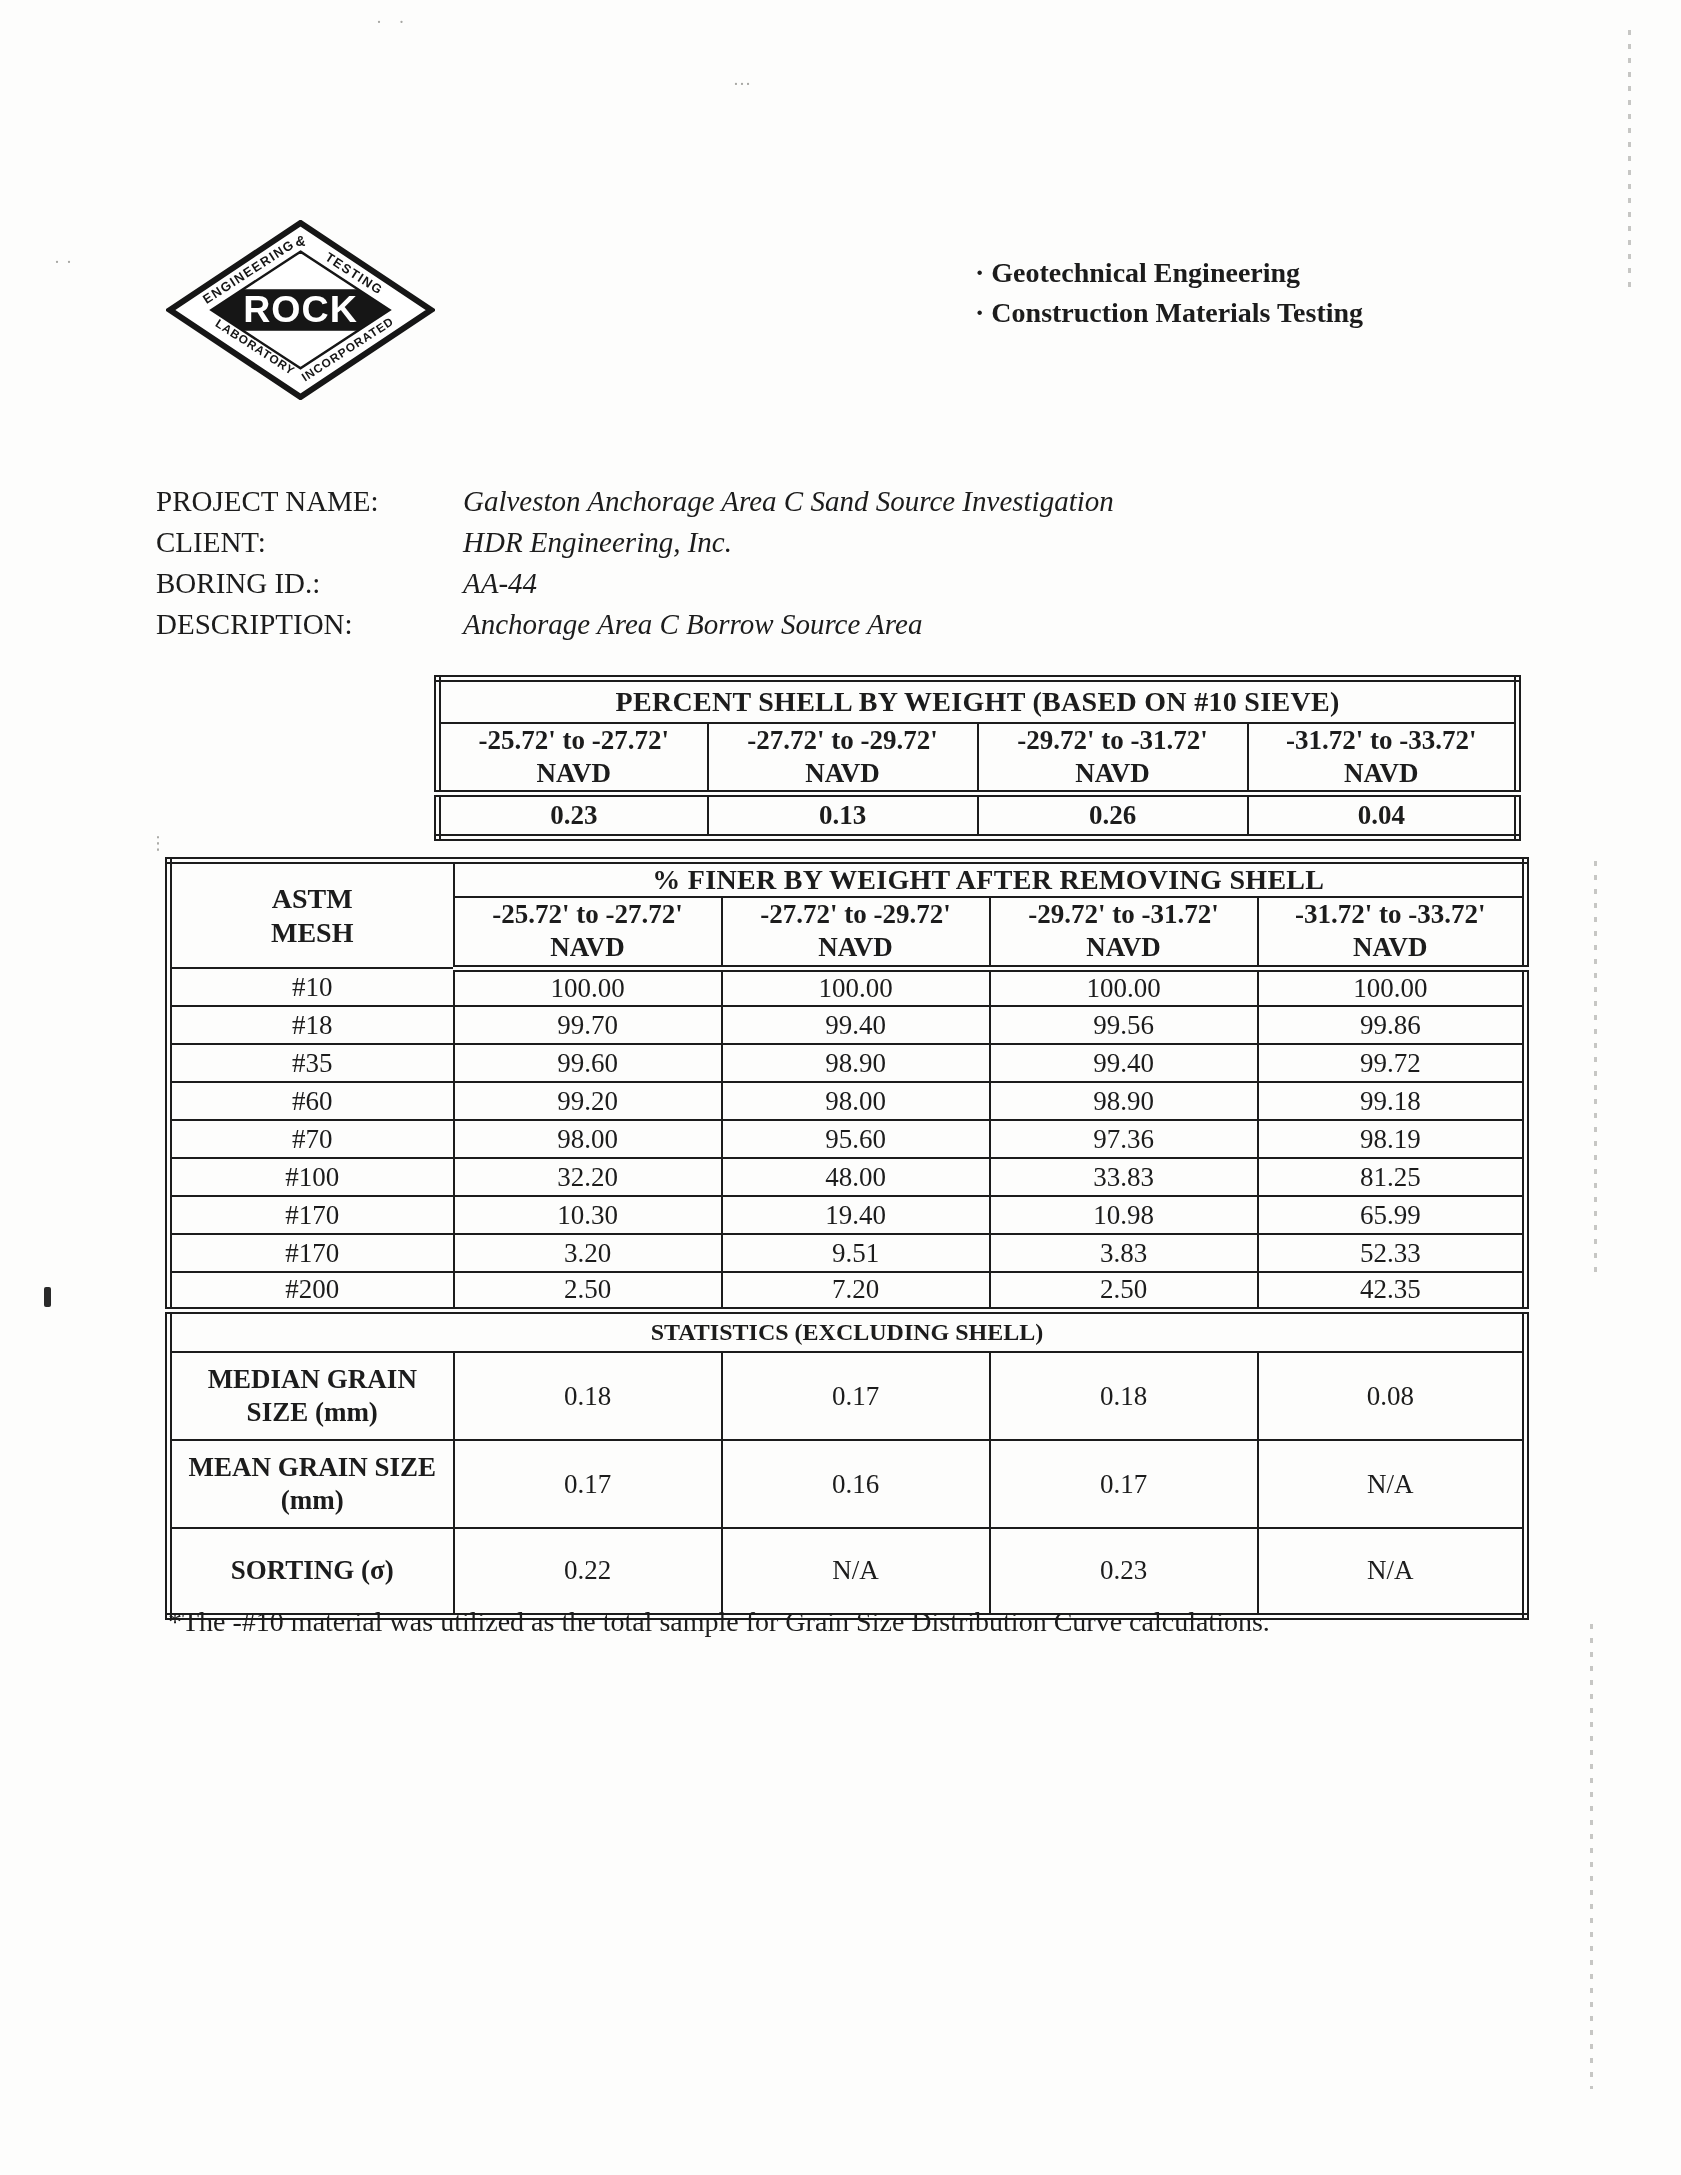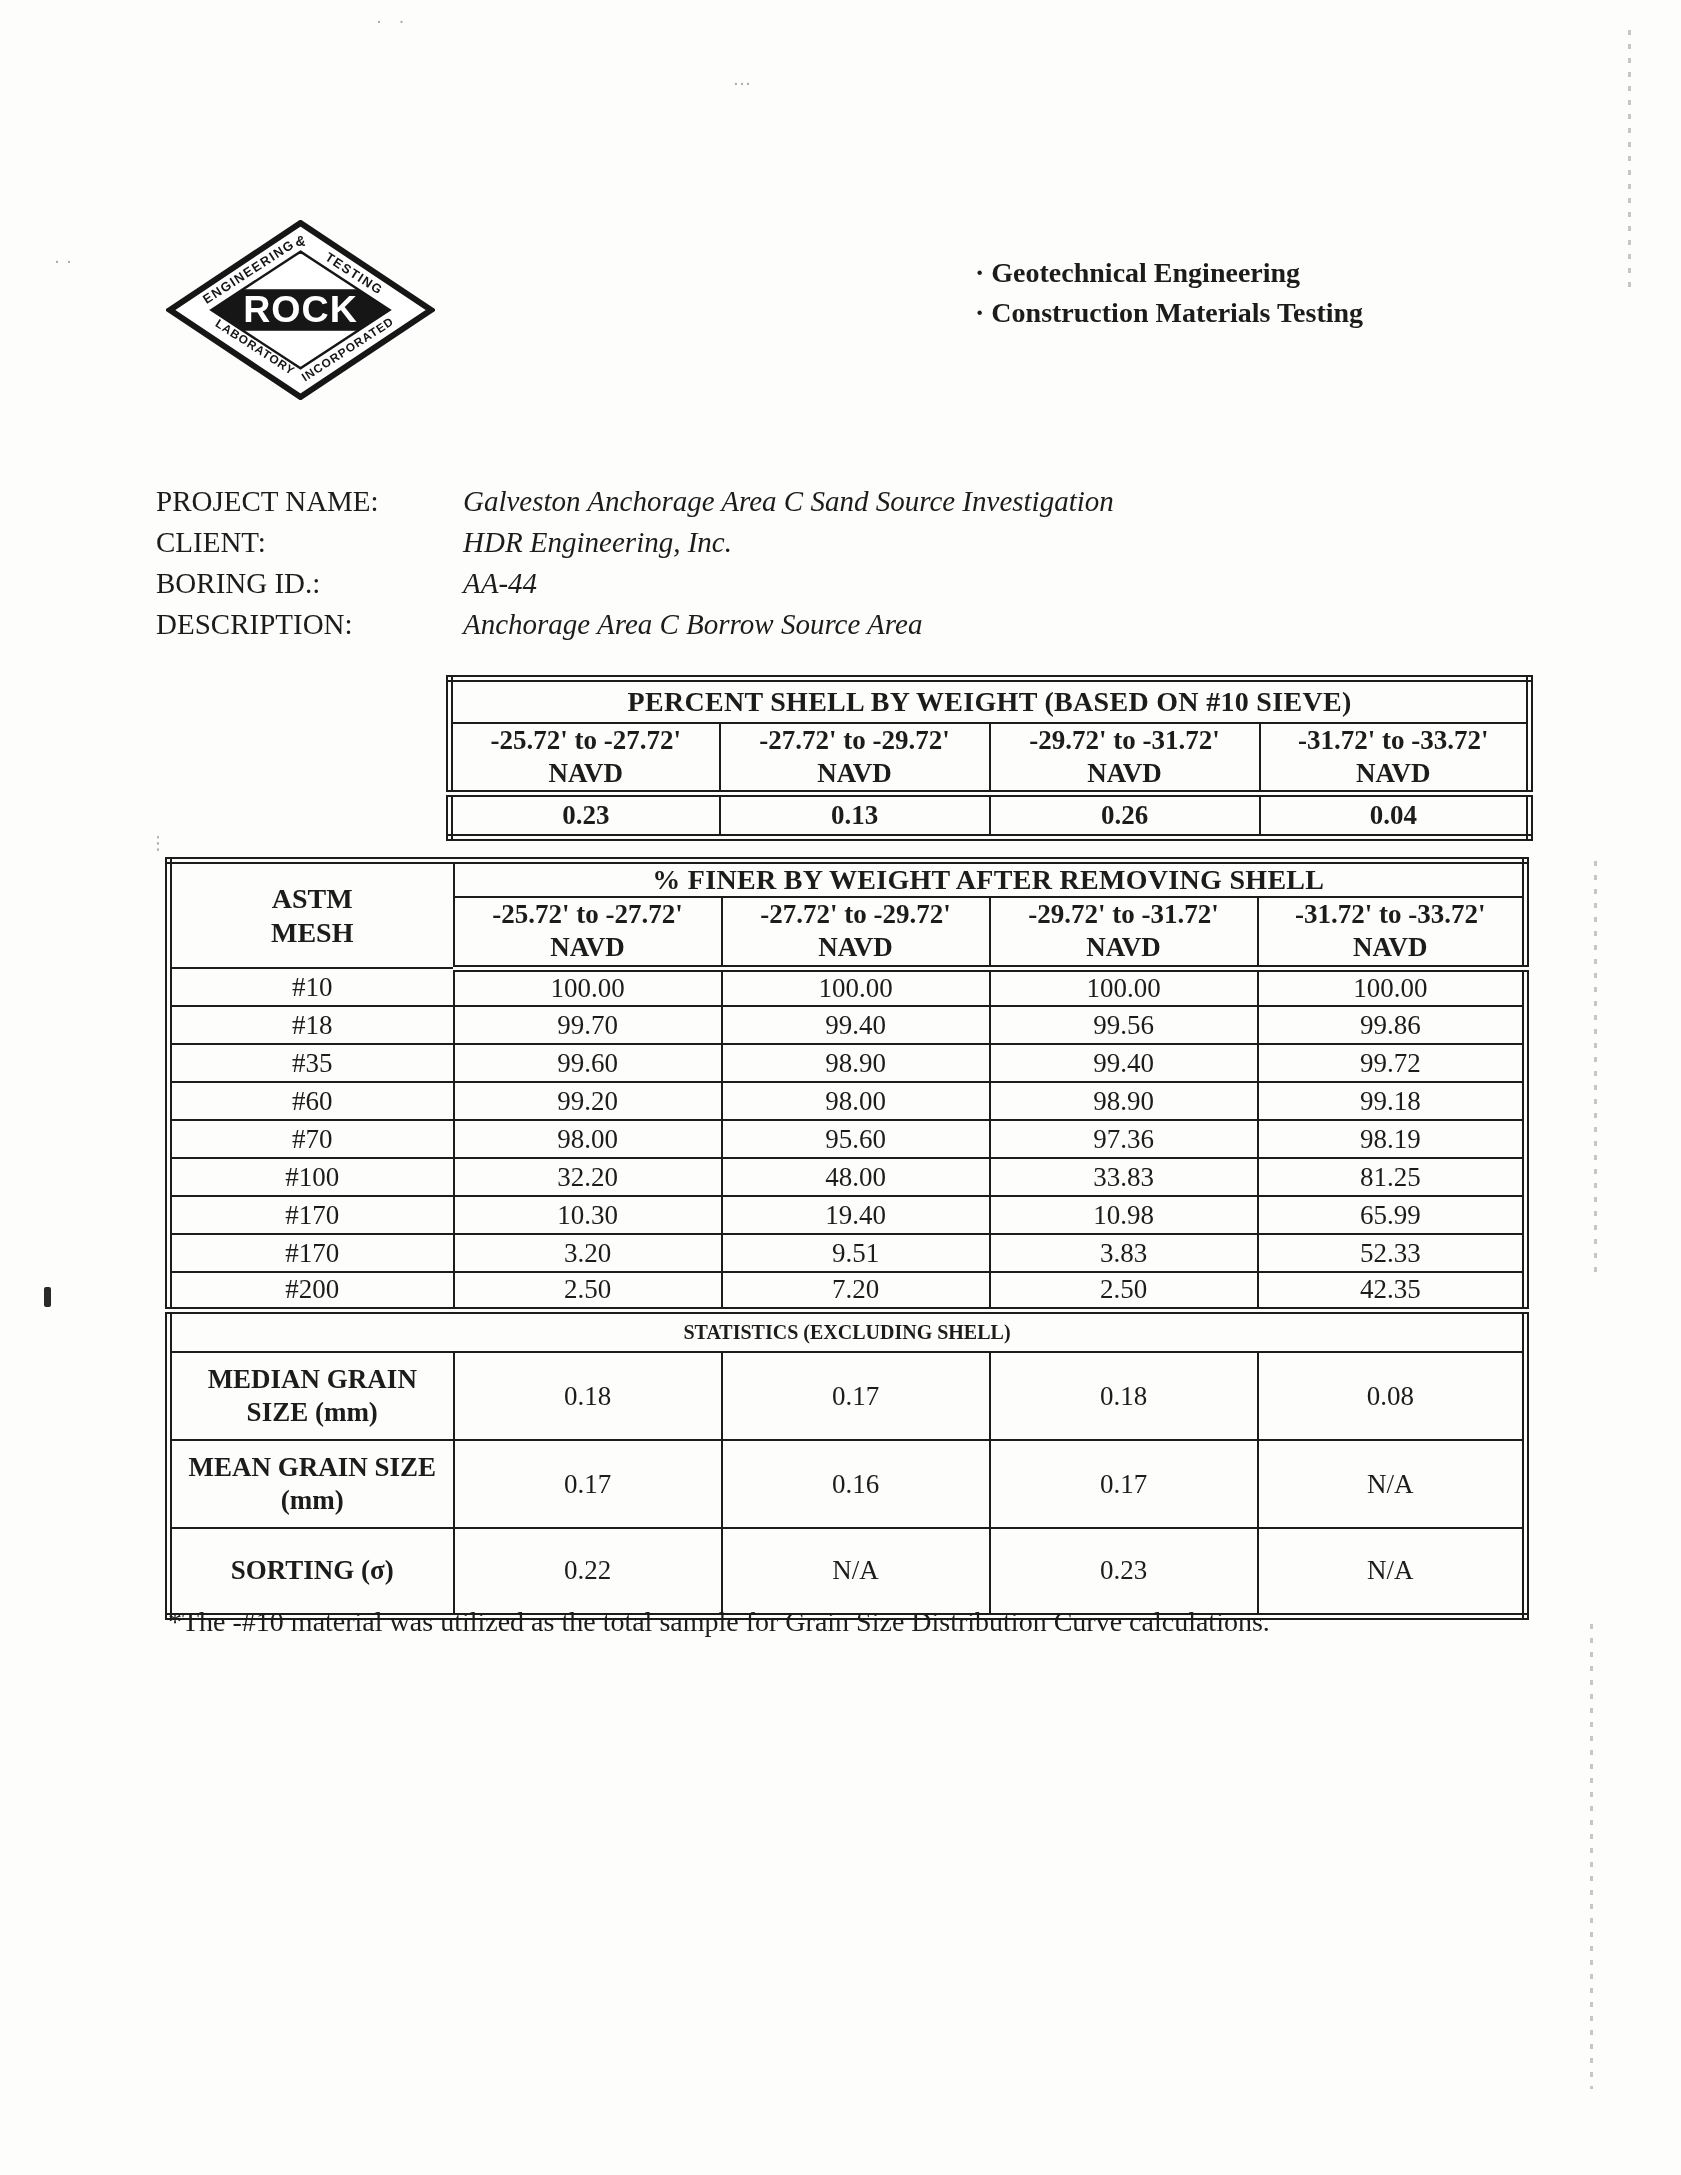--- a/index.html
+++ b/index.html
@@ -27,36 +27,36 @@
     border:2px solid #1c1c1c; text-align:center; vertical-align:middle;
     font-size:27px; color:#1c1c1c; padding:0 6px;
   }
   .t.shell, .t.finer { border:7px double #1c1c1c; }
 
   td.title { font-weight:bold; font-size:28px; letter-spacing:0.3px; }
   tr.hdr td { font-weight:bold; border-bottom:7px double #1c1c1c; }
   tr.hdr .rng { line-height:33px; }
   tr.hdr .navd { line-height:33px; }
 
-  .shell { left:446px; top:675px; width:1081px;padding-left:19px; }
+  .shell { left:434px; top:675px; width:1081px;padding-left:19px; }
   .shell col { width:270px; }
   .shell tr.trow  { height:44px; }
   .shell tr.hdr   { height:71px; }
   .shell tr.vals  { height:44px; }
   .shell tr.vals td { font-weight:bold; }
 
   .finer { left:165px; top:857px; width:1358px; }
   .finer col.c0 { width:285px; }
   .finer col.cd { width:268px; }
   .finer tr.trow { height:28px; }
   .finer tr.hdr  { height:71px; }
   .finer tr.data { height:38px; }
   .finer td.meshhdr { font-weight:bold; font-size:28px; white-space:pre-line; line-height:34px; }
   .finer tr.stitle { height:42px; }
-  .finer td.stats-title { font-weight:bold; font-size:20px; border-top:7px double #1c1c1c; }
+  .finer td.stats-title { font-weight:bold; font-size:24px; border-top:7px double #1c1c1c; }
   .finer tr.stat { height:88px; }
   .finer td.slabel { font-weight:bold; white-space:pre-line; line-height:33px; }
 
   
   .footnote { position:absolute; left:168px; top:1606px; font-size:28px; }
 
   
   .artifact { position:absolute; pointer-events:none; }
   .dotline {
     width:3px; background:repeating-linear-gradient(to bottom,#b9b9b6 0 5px,transparent 5px 14px);

